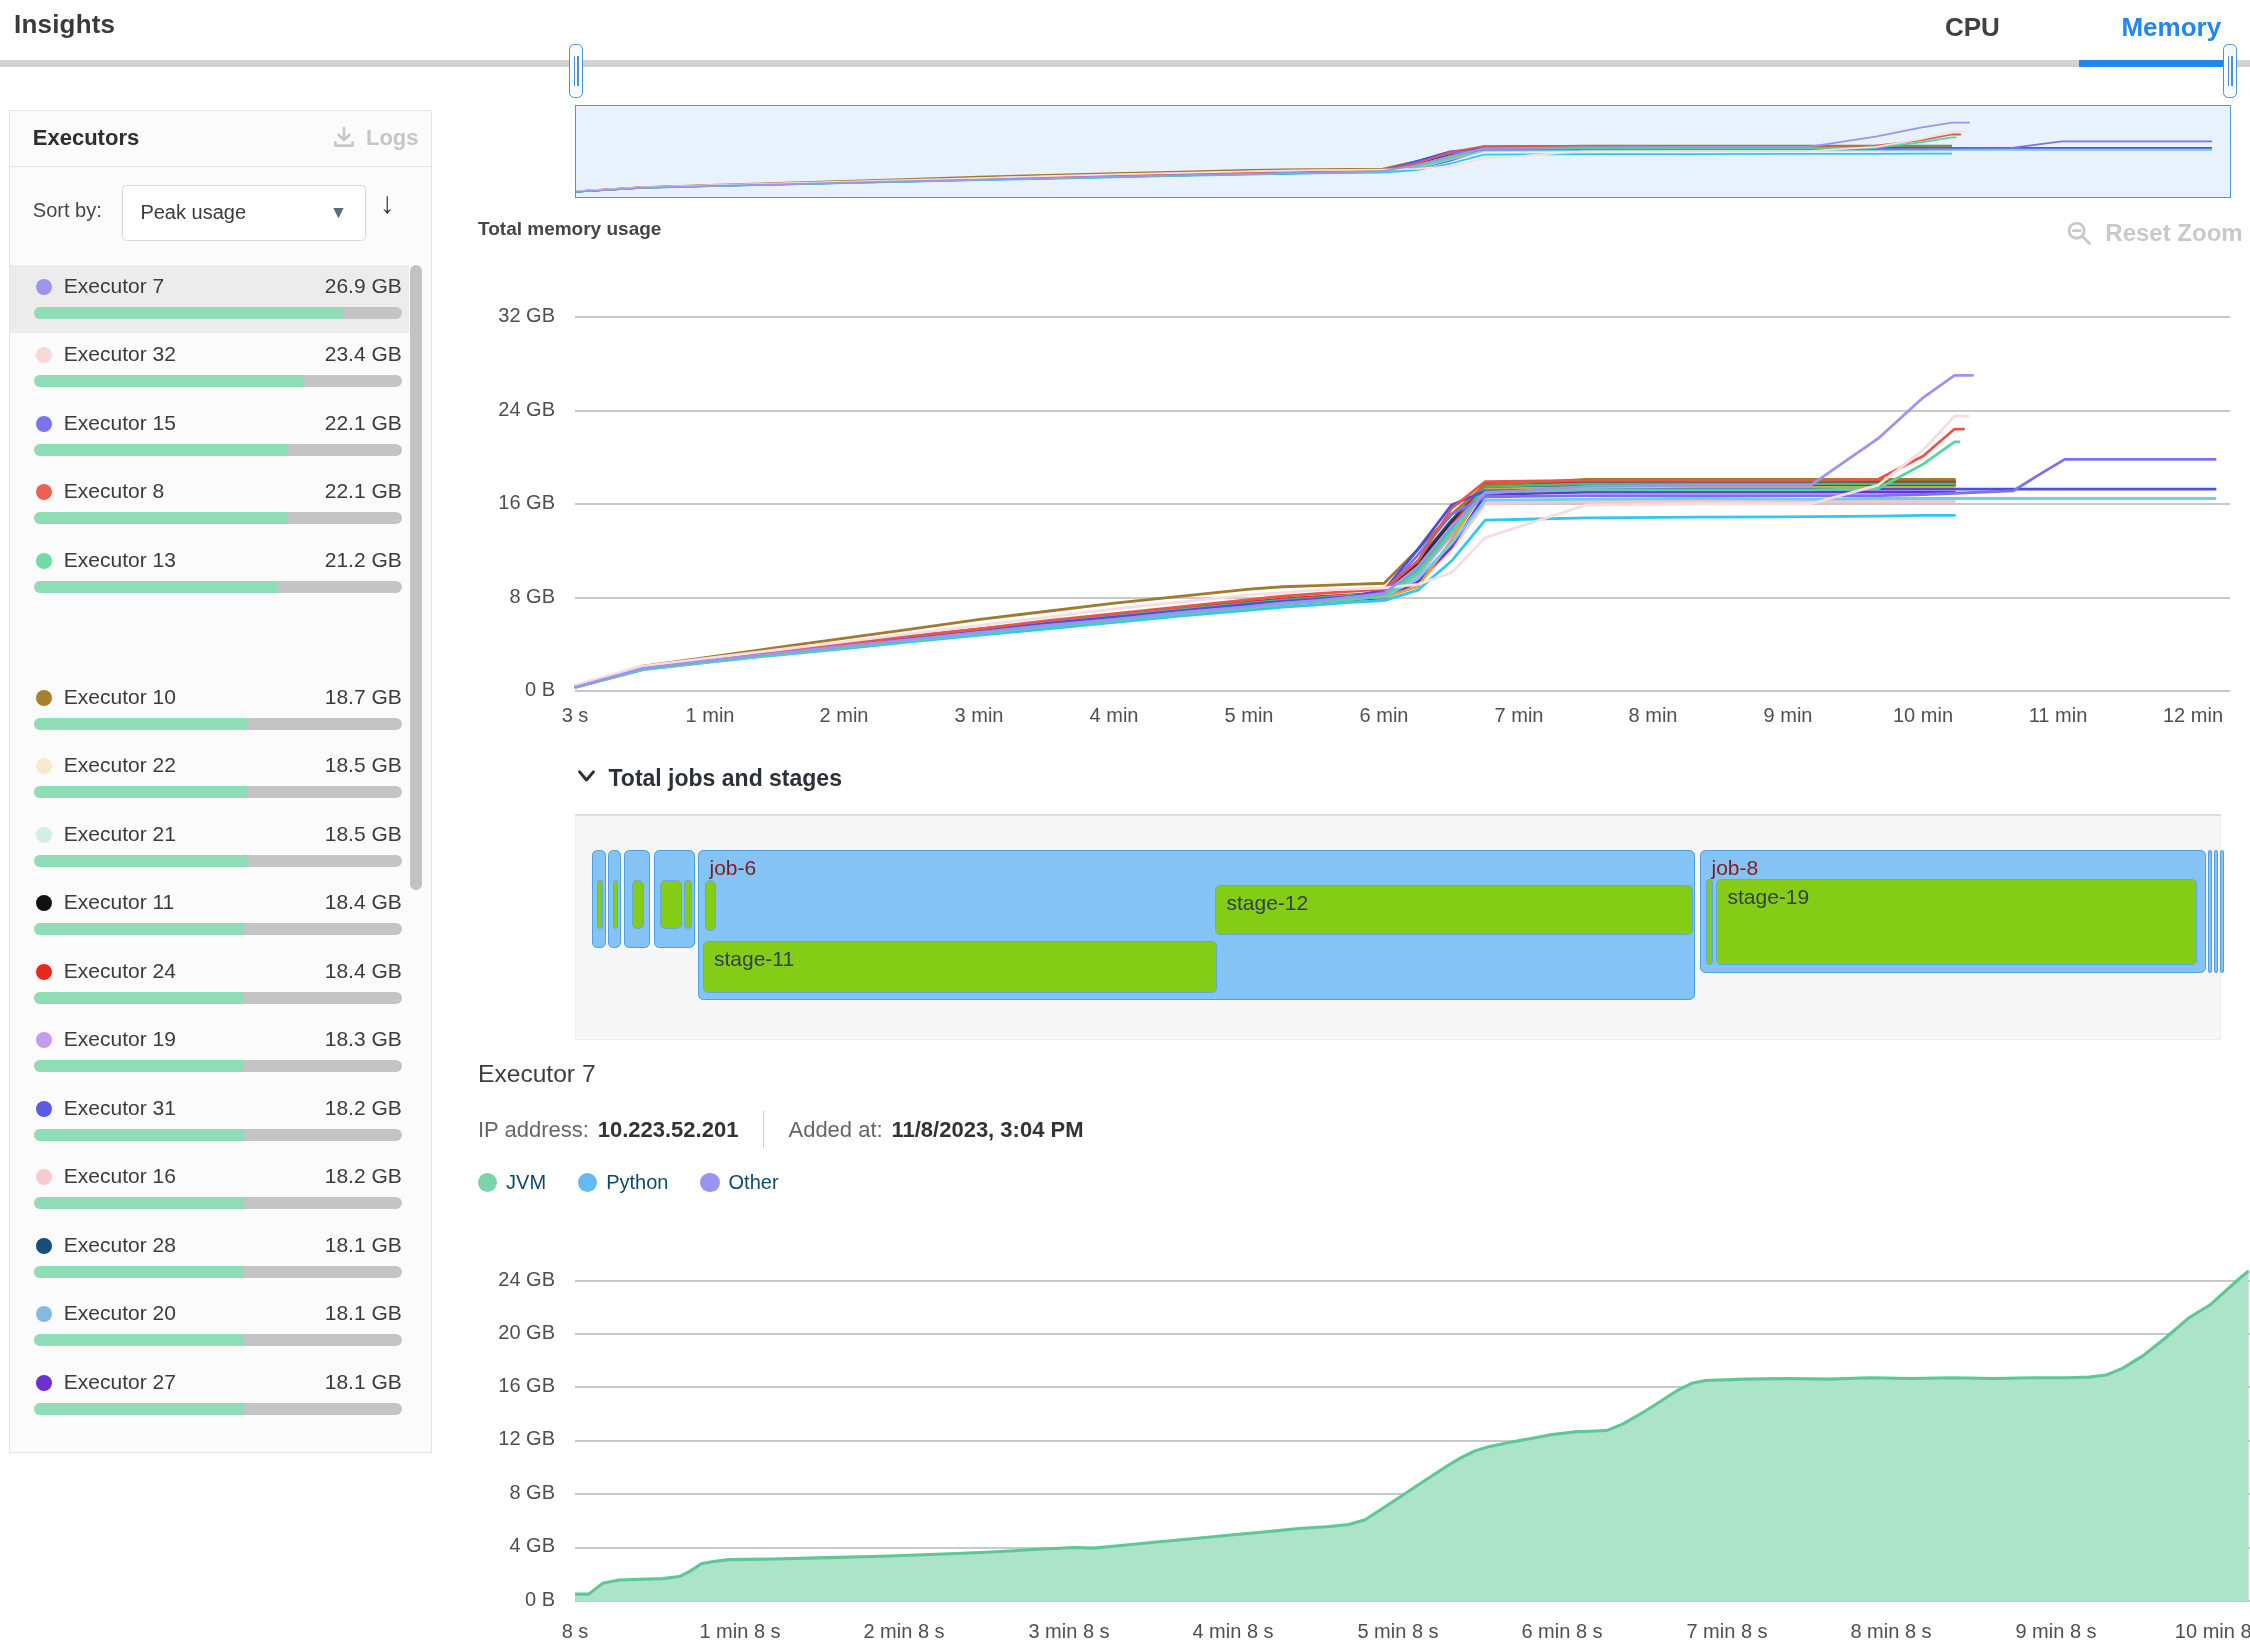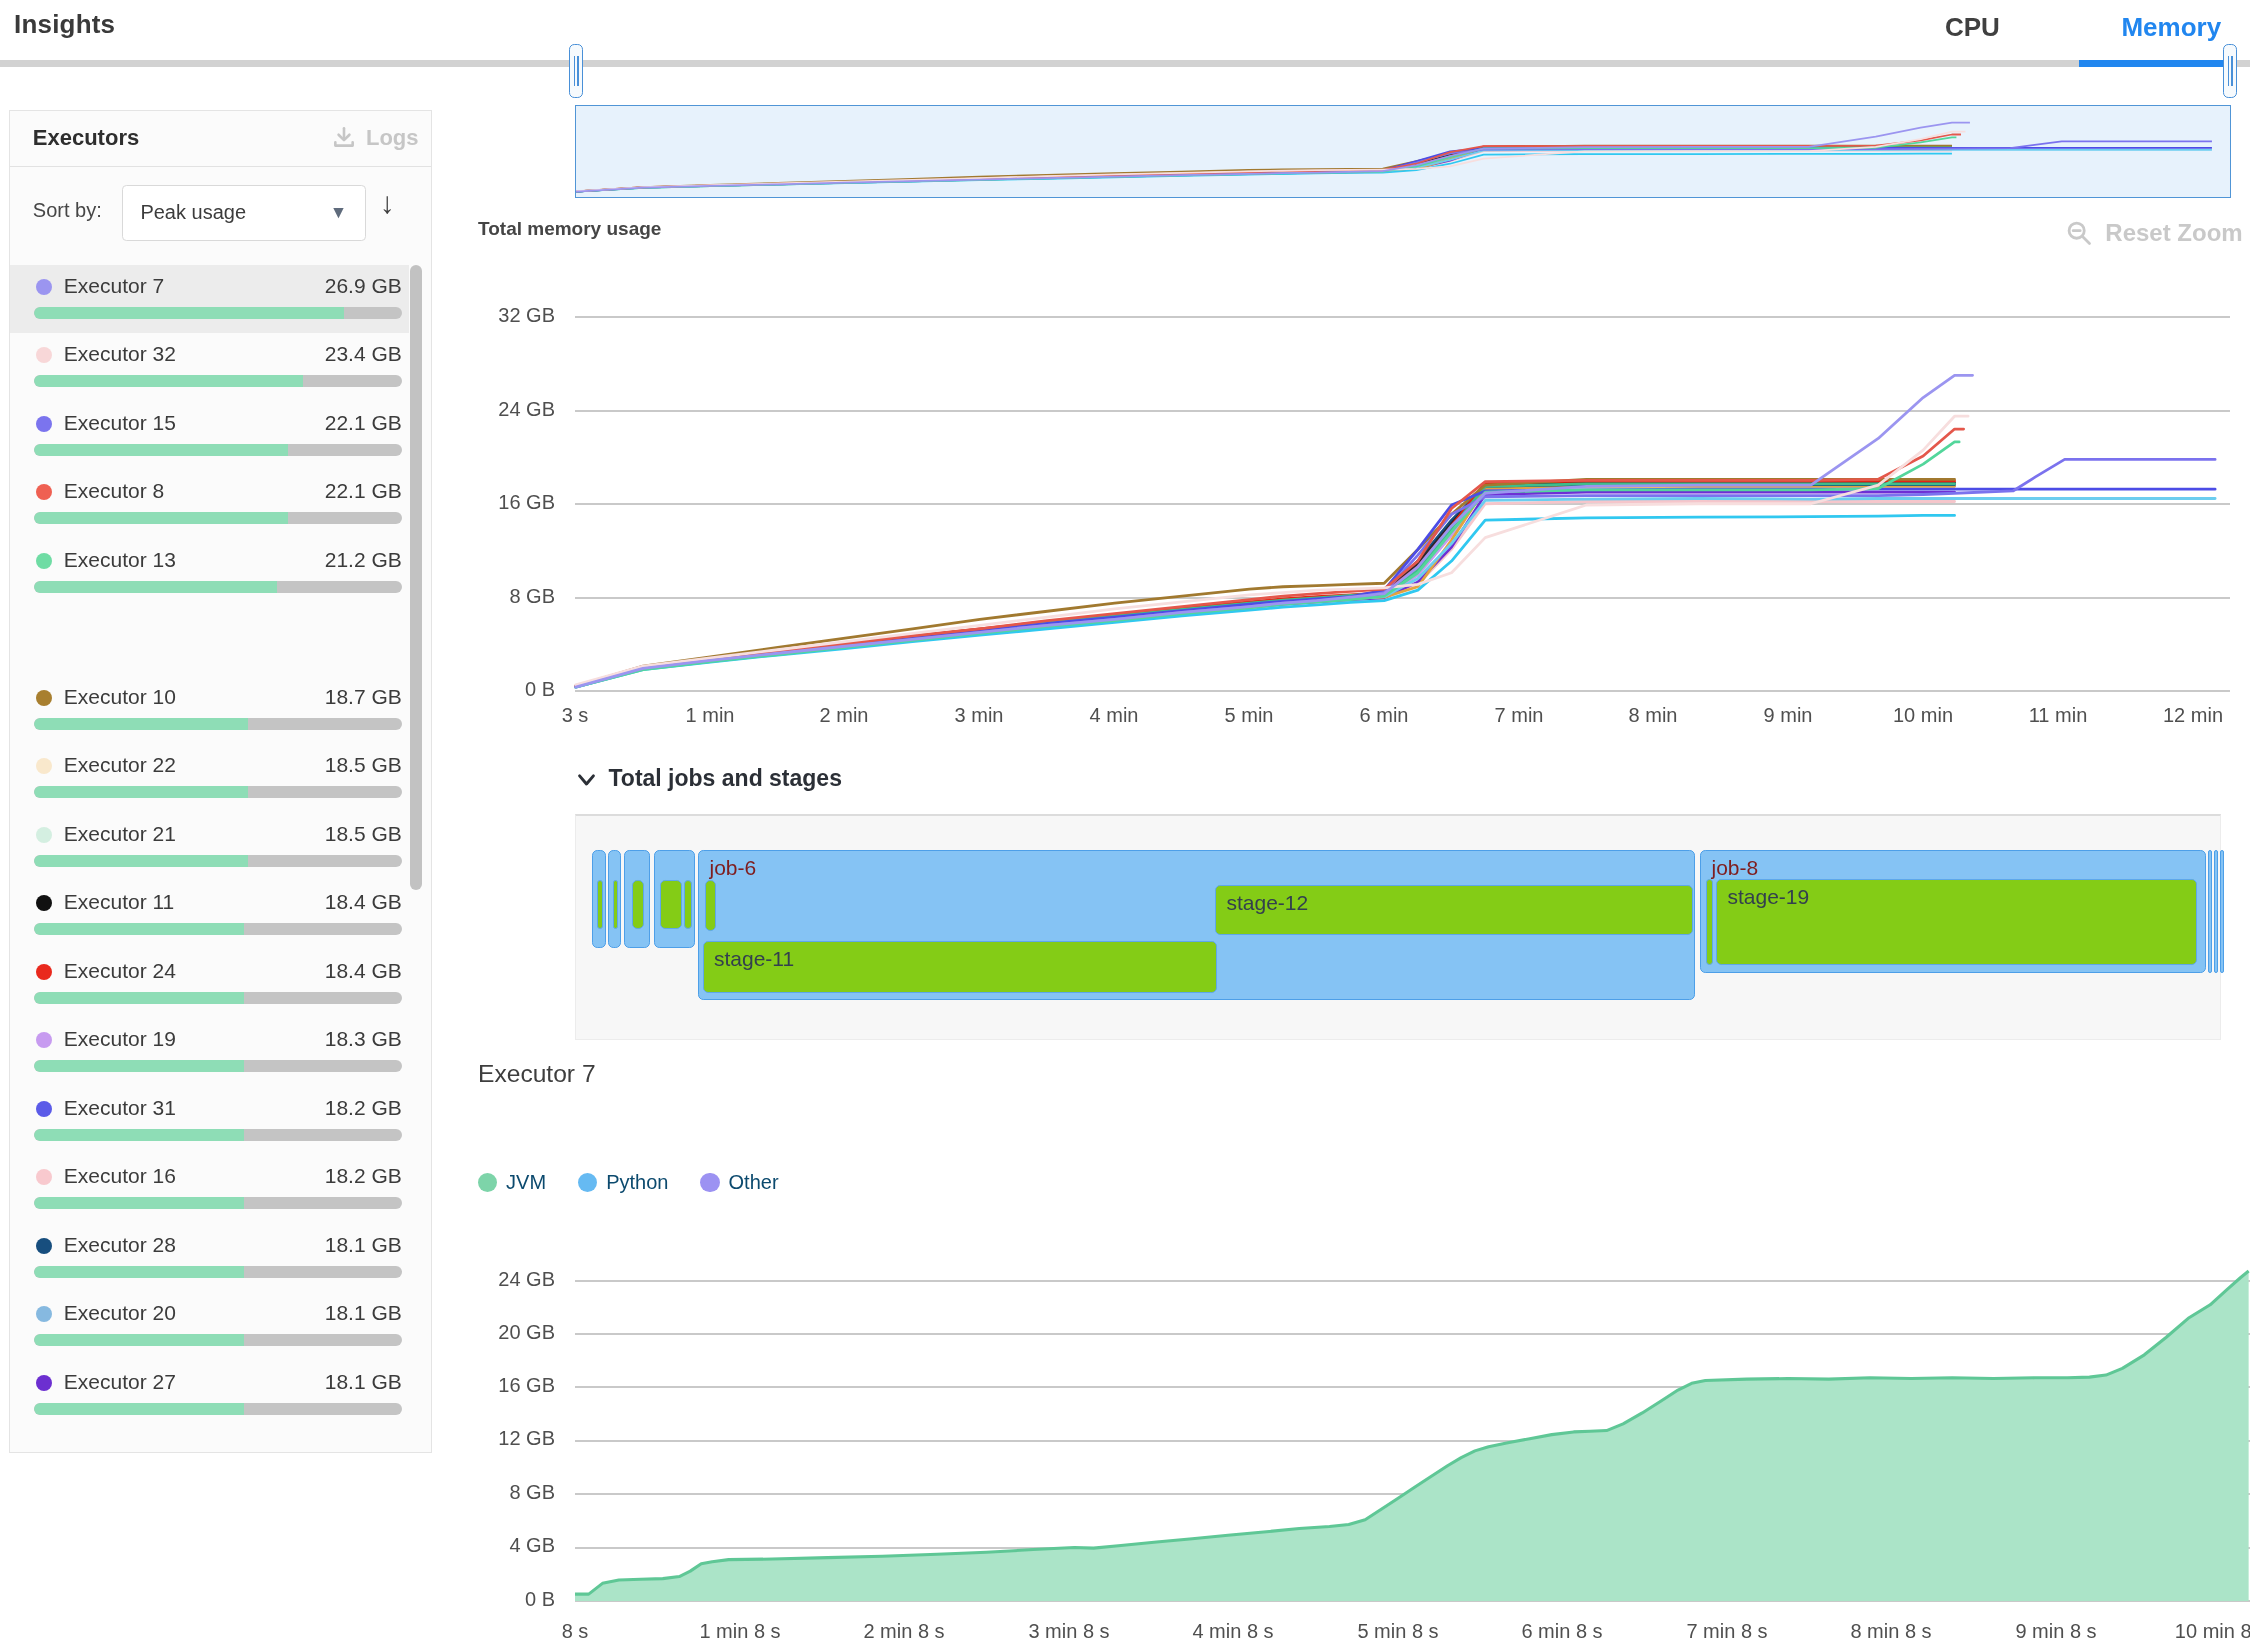--- a/index.html
+++ b/index.html
@@ -43,21 +43,21 @@
 
   
   .chart-title { position:absolute; left:478px; top:218px; font-size:19px; font-weight:700; color:#454545; }
   .reset-zoom { position:absolute; left:2065px; top:219px; display:flex; align-items:center; gap:12.3px; color:#c9c9c9; font-size:24px; font-weight:700; cursor:default; }
   .gridline { position:absolute; height:1.8px; background:#c9c9c9; }
   .ytick { position:absolute; width:97px; text-align:right; font-size:20px; color:#4f4f4f; }
   .xtick { position:absolute; width:140px; text-align:center; font-size:20px; color:#4f4f4f; }
   svg.plot { position:absolute; overflow:visible; }
 
   
-  .jobs-head { position:absolute; left:575px; top:765px; display:flex; align-items:flex-end; gap:10.5px; cursor:pointer; }
+  .jobs-head { position:absolute; left:575px; top:765px; display:flex; align-items:flex-start; gap:10.5px; cursor:pointer; }
   .jobs-head .lbl { font-size:23px; font-weight:700; color:#2b2f36; }
   .jobs-panel { position:absolute; left:575px; top:814px; width:1646px; height:226px; background:#f7f7f7; border:0.9px solid #ececec; border-top:2.6px solid #dcdcdc; }
   .job-block { position:absolute; background:#85c3f4; border:1.8px solid #4d9fe8; border-radius:5.3px; cursor:pointer; }
   .job-label { position:absolute; left:10.5px; top:5.3px; font-size:21px; color:#7f1d1d; white-space:nowrap; }
   .stage-block { position:absolute; background:#84cc16; border:1.8px solid #5ea7ea; border-radius:5.3px; cursor:pointer; }
   .stage-label { position:absolute; left:10.5px; top:5.3px; font-size:21px; color:#33404e; white-space:nowrap; }
 
   
   .exec-detail-title { position:absolute; left:478px; top:1060px; font-size:24.6px; font-weight:400; color:#3e3e3e; }
   .detail-row { position:absolute; left:478px; top:1110px; height:39px; display:flex; align-items:center; font-size:22px; color:#666; }
@@ -356,20 +356,27 @@
         <div class="stage-block" style="left: 15px; top: 28px; width: 481px; height: 86px;">
           <div class="stage-label">stage-19</div>
         </div>
       </div>
       <div class="job-block" style="left: 1632px; top: 34px; width: 4.4px; height: 123px;"></div>
       <div class="job-block" style="left: 1638px; top: 34px; width: 4.4px; height: 123px;"></div>
       <div class="job-block" style="left: 1644px; top: 34px; width: 3.5px; height: 123px;"></div>
     </div>
 
   <div class="exec-detail-title">Executor 7</div>
+  <div class="detail-row">
+    <span>IP address:</span>
+    <b>10.223.52.201</b>
+    <span class="detail-div"></span>
+    <span>Added at:</span>
+    <b>11/8/2023, 3:04 PM</b>
+  </div>
   <div class="legend-row" id="legend-row">
       <div class="legend-item">
         <span class="legend-dot" style="background: rgb(125, 212, 169);"></span>
         <span>JVM</span>
       </div>
       <div class="legend-item">
         <span class="legend-dot" style="background: rgb(102, 186, 242);"></span>
         <span>Python</span>
       </div>
       <div class="legend-item">

